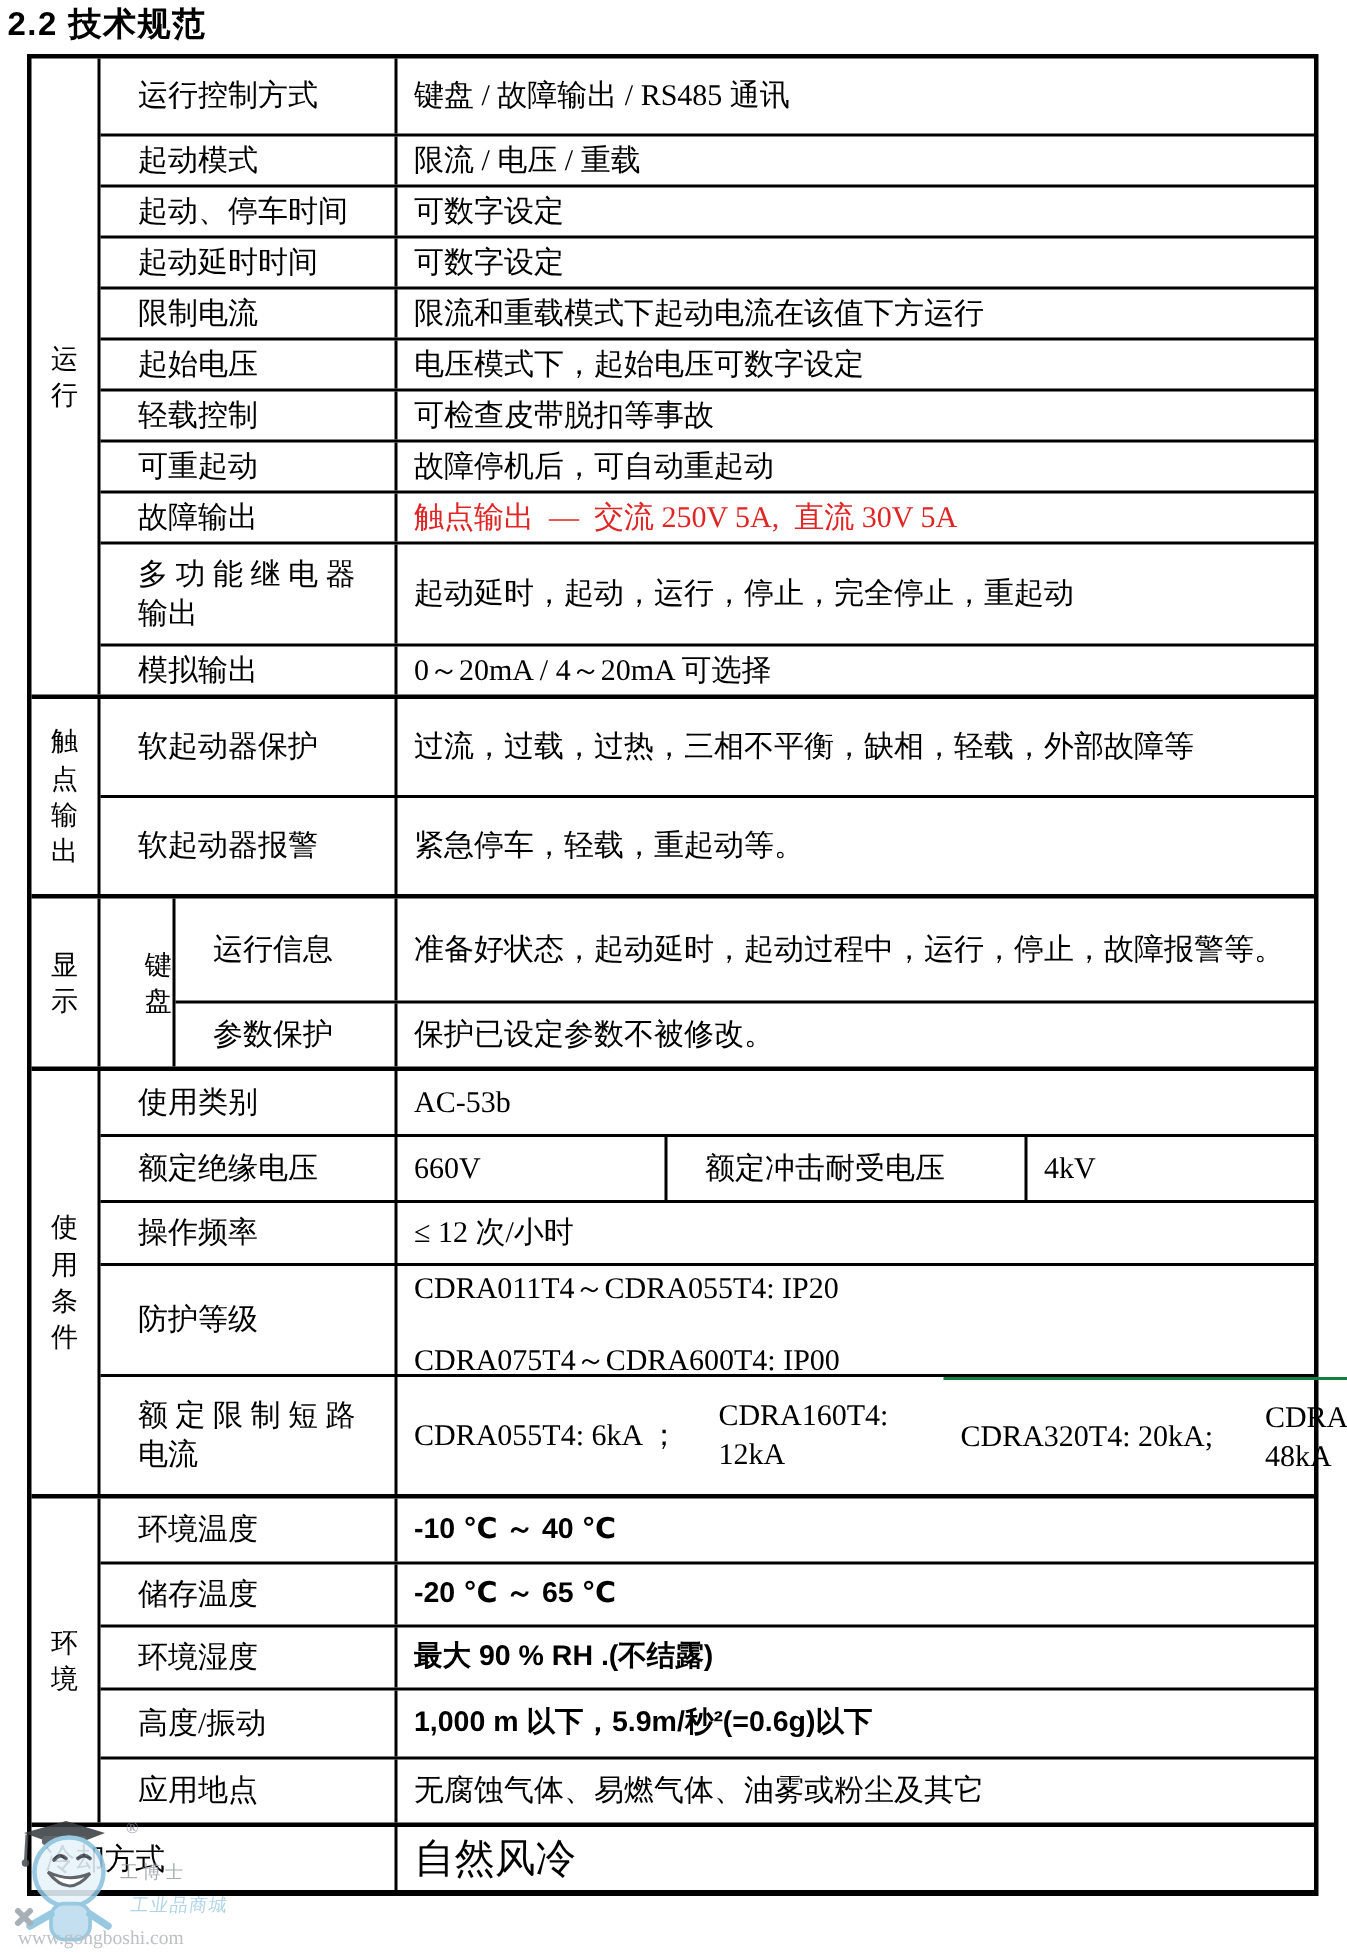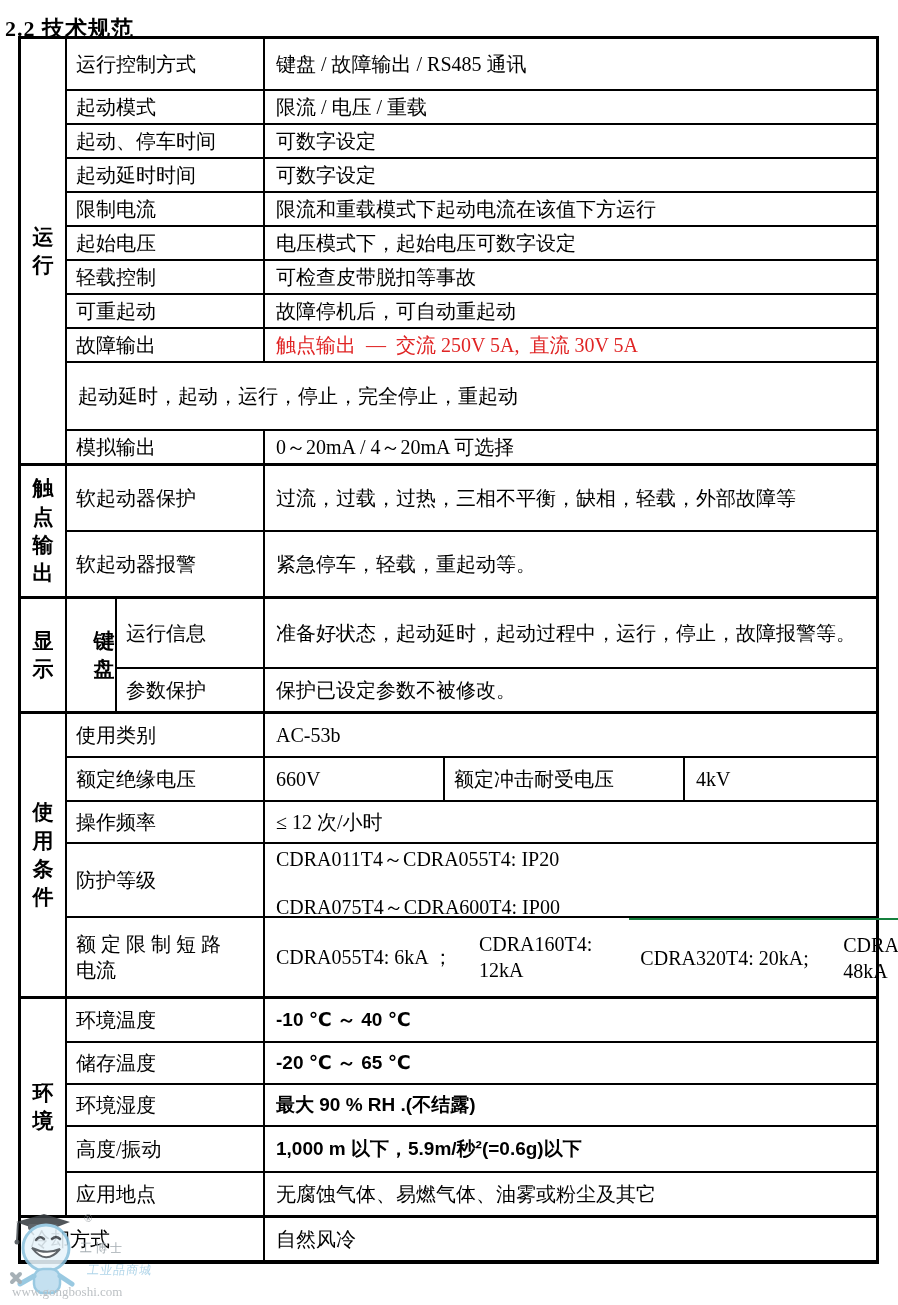--- a/index.html
+++ b/index.html
@@ -1,46 +1,46 @@
 <!DOCTYPE html>
 <html><head>
 <meta charset="utf-8">
 <style>
   html,body{margin:0;padding:0;background:#fff;}
   .page{position:relative;width:898px;height:1305px;background:#fff;overflow:hidden;
         font-family:"Liberation Serif","DejaVu Serif",serif;color:#000;}
-  .title{position:absolute;left:5px;top:14px;margin:0;font-family:Liberation Serif, serif;
+  .title{position:absolute;left:5px;top:1px;margin:0;font-family:Liberation Sans, sans-serif;
          font-weight:bold;font-size:22px;letter-spacing:1px;}
   .spec-table{position:absolute;left:18px;top:36px;width:861px;border:3px solid #000;border-bottom-width:4px;
               box-sizing:border-box;background:#fff;}
   .sec{display:flex;align-items:stretch;}
   .sec + .sec{border-top:3px solid #000;}
   .cat{width:44px;flex:0 0 44px;border-right:2px solid #000;display:flex;align-items:center;justify-content:center;}
   .subcat{width:48px;flex:0 0 48px;border-right:2px solid #000;display:flex;align-items:center;justify-content:flex-end;}
-  .vtext{width:1.05em;text-align:center;font-size:21px;line-height:1.35;word-break:break-all;font-weight:bold;}
+  .vtext{width:1.05em;text-align:center;font-size:18px;line-height:1.35;word-break:break-all;}
   .rows{flex:1;display:flex;flex-direction:column;min-width:0;}
   .rrow{display:flex;align-items:stretch;}
   .rrow + .rrow{border-top:2px solid #000;}
   .cell{display:flex;align-items:center;box-sizing:border-box;font-size:20px;line-height:1.3;}
   .cell + .cell{border-left:2px solid #000;}
-  .label{flex:0 0 196px;width:196px;padding:2px 4px 2px 9px;white-space:pre-line;}
+  .label{flex:0 0 196px;width:196px;padding:2px 4px 2px 25px;white-space:pre-line;}
   .label-narrow{flex:0 0 146px;width:146px;}
   .value{flex:1;padding:2px 8px 2px 11px;white-space:pre-wrap;min-width:0;}
   .v-fixed1{flex:0 0 180px;width:180px;}
   .v-fixed2{flex:0 0 240px;width:240px;}
   .red{color:#e02525;}
   .sans{font-family:"Liberation Sans","DejaVu Sans",sans-serif;font-weight:600;font-size:19px;}
   .stack{flex-direction:column;align-items:flex-start;justify-content:space-between;gap:22px;}
   .subrows{flex:1;display:flex;flex-direction:row;min-width:0;}
   .subrow{flex:1;display:flex;align-items:center;padding:2px 8px 2px 11px;font-size:20px;}
   .subrow + .subrow{border-top:2px solid #15803d;}
   .sub-left{display:inline-block;width:232px;}
   .footer-row{display:flex;border-top:3px solid #000;}
   .footer-label{flex:0 0 242px;width:242px;padding:2px 4px 2px 9px;display:flex;align-items:center;font-size:20px;box-sizing:border-box;}
-  .footer-value{flex:1;border-left:2px solid #000;padding:2px 8px 2px 11px;display:flex;align-items:center;font-size:20px;}
+  .footer-value{flex:1;border-left:2px solid #000;padding:2px 8px 2px 11px;display:flex;align-items:center;font-size:27px;}
   .watermark{position:absolute;left:4px;top:1208px;opacity:.88;pointer-events:none;}
 </style>
 </head>
 <body>
 
 <div class="page">
 
   <h1 class="title">2.2 技术规范</h1>
 
   <div class="spec-table">
@@ -80,20 +80,22 @@
         </div>
         <div class="rrow" style="height:32px">
           <div class="cell label">可重起动</div>
           <div class="cell value">故障停机后，可自动重起动</div>
         </div>
         <div class="rrow" style="height:32px">
           <div class="cell label">故障输出</div>
           <div class="cell value red">触点输出  —  交流 250V 5A,  直流 30V 5A</div>
         </div>
         <div class="rrow" style="height:66px">
+          <div class="cell label">多 功 能 继 电 器
+输出</div>
           <div class="cell value">起动延时，起动，运行，停止，完全停止，重起动</div>
         </div>
         <div class="rrow" style="height:32px">
           <div class="cell label">模拟输出</div>
           <div class="cell value">0～20mA / 4～20mA 可选择</div>
         </div>
       </div>
     </section>
 
     <section class="sec">

